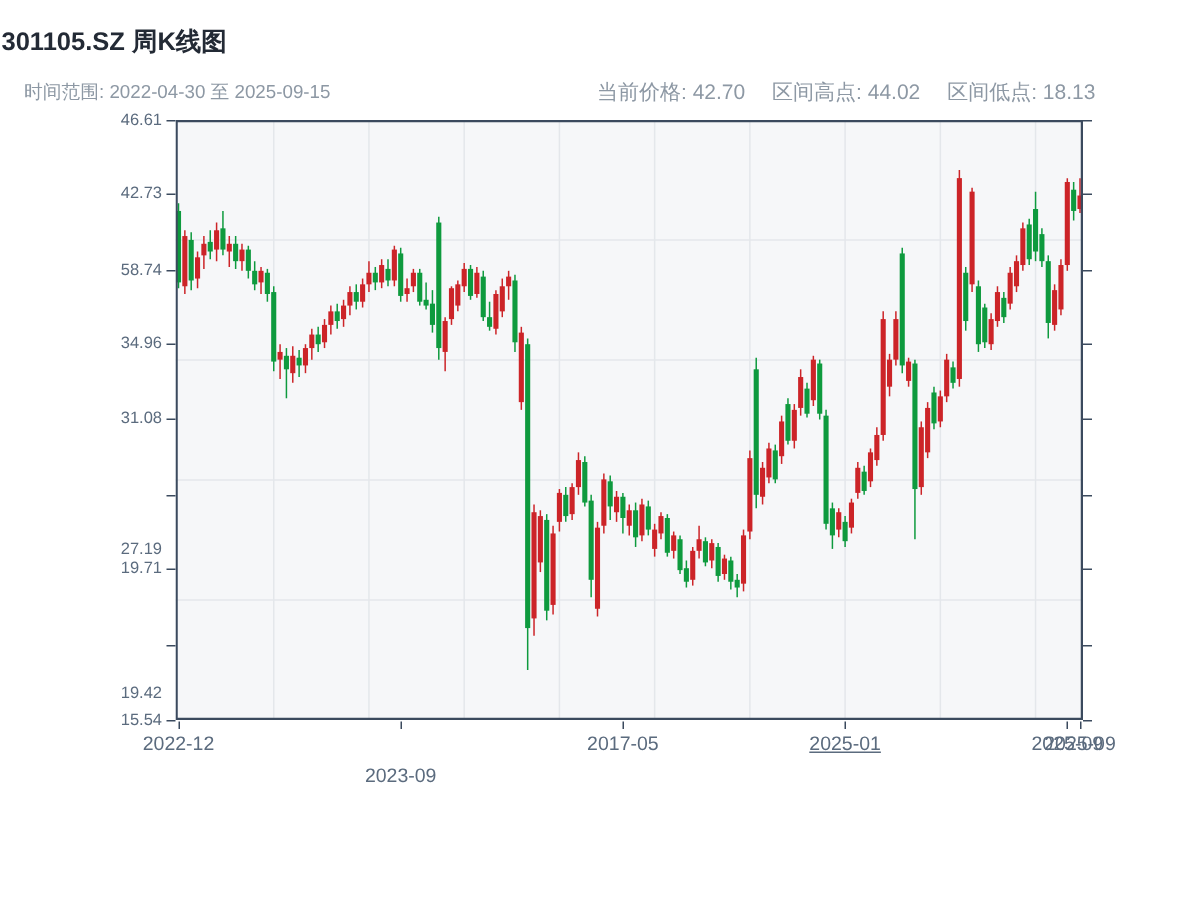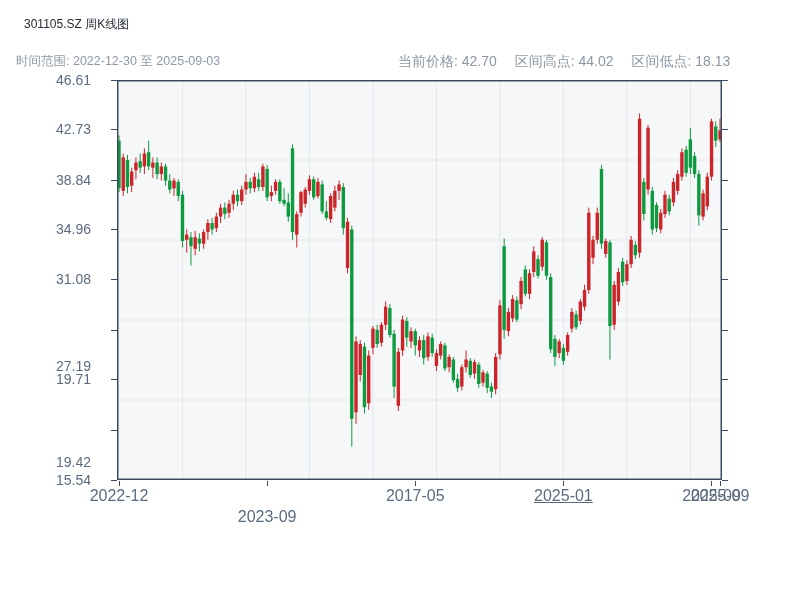--- a/index.html
+++ b/index.html
@@ -1,33 +1,33 @@
 <!DOCTYPE html>
 <html><head>
 <meta charset="utf-8">
 <style>
   html,body{margin:0;padding:0;background:#ffffff;}
   .page{position:relative;width:800px;height:600px;background:#ffffff;overflow:hidden;
         font-family:"Liberation Sans","DejaVu Sans",sans-serif;}
-  .chart-title{position:absolute;left:24px;top:16px;font-size:12px;font-weight:400;color:#232a35;}
+  .chart-title{position:absolute;left:1px;top:16px;font-size:17px;font-weight:700;color:#232a35;}
   .sub-left{position:absolute;left:16px;top:53px;font-size:12.5px;color:#8d98a4;}
   .sub-right{position:absolute;left:398px;top:53px;font-size:14px;color:#8d98a4;white-space:nowrap;}
   .sub-right .pair{margin-right:14px;}
   .plot-bg{position:absolute;left:117px;top:80px;width:605px;height:400px;background:#f6f7f9;}
   .plot-svg{position:absolute;left:117px;top:80px;width:605px;height:400px;display:block;}
-  .ytick-label{position:absolute;width:52px;font-size:14px;color:#5b6b7e;line-height:13px;}
-  .xtick-label{position:absolute;width:70px;text-align:center;font-size:16px;color:#5b6b7e;line-height:13px;}
+  .ytick-label{position:absolute;width:52px;text-align:right;font-size:11px;color:#5b6b7e;line-height:13px;}
+  .xtick-label{position:absolute;width:70px;text-align:center;font-size:13px;color:#5b6b7e;line-height:13px;}
   .tick-mark{position:absolute;background:#3b4a5e;}
 </style>
 </head>
 <body>
 
 <div class="page">
   <div class="chart-title">301105.SZ 周K线图</div>
-  <div class="sub-left">时间范围: 2022-12-30 至 2025-09-03</div>
+  <div class="sub-left">时间范围: 2022-04-30 至 2025-09-15</div>
   <div class="sub-right">
     <span class="pair"><span>当前价格:</span> <span>42.70</span></span>
     <span class="pair"><span>区间高点:</span> <span>44.02</span></span>
     <span class="pair"><span>区间低点:</span> <span>18.13</span></span>
   </div>
 
   <div class="plot-bg"></div>
   <svg class="plot-svg" id="plot-svg" width="605" height="400" viewBox="0 0 605 400">
       <line x1="0" x2="605" y1="80" y2="80" stroke="#e4e7eb" stroke-width="1"></line>
       <line x1="0" x2="605" y1="160" y2="160" stroke="#e4e7eb" stroke-width="1"></line>
@@ -616,21 +616,21 @@
       </g>
       <rect x="0.75" y="0.75" width="603.5" height="398.5" fill="none" stroke="#3b4a5e" stroke-width="1.5"></rect>
     </svg>
   <div id="axes">
       <div class="ytick-label" style="left: 56px; top: 73.5px;">46.61</div>
       <div class="tick-mark" style="left: 111px; top: 79.5px; width: 6px; height: 1px;"></div>
       <div class="tick-mark" style="left: 722px; top: 79.5px; width: 6px; height: 1px;"></div>
       <div class="ytick-label" style="left: 56px; top: 123.452px;">42.73</div>
       <div class="tick-mark" style="left: 111px; top: 129.452px; width: 6px; height: 1px;"></div>
       <div class="tick-mark" style="left: 722px; top: 129.452px; width: 6px; height: 1px;"></div>
-      <div class="ytick-label" style="left: 56px; top: 173.532px;">38.84</div>
+      <div class="ytick-label" style="left: 56px; top: 173.532px;">58.74</div>
       <div class="tick-mark" style="left: 111px; top: 179.532px; width: 6px; height: 1px;"></div>
       <div class="tick-mark" style="left: 722px; top: 179.532px; width: 6px; height: 1px;"></div>
       <div class="ytick-label" style="left: 56px; top: 223.484px;">34.96</div>
       <div class="tick-mark" style="left: 111px; top: 229.484px; width: 6px; height: 1px;"></div>
       <div class="tick-mark" style="left: 722px; top: 229.484px; width: 6px; height: 1px;"></div>
       <div class="ytick-label" style="left: 56px; top: 273.436px;">31.08</div>
       <div class="tick-mark" style="left: 111px; top: 279.436px; width: 6px; height: 1px;"></div>
       <div class="tick-mark" style="left: 722px; top: 279.436px; width: 6px; height: 1px;"></div>
       <div class="ytick-label" style="left: 56px; top: 323.516px; margin-top: 36px;">27.19</div>
       <div class="tick-mark" style="left: 111px; top: 329.516px; width: 6px; height: 1px;"></div>

